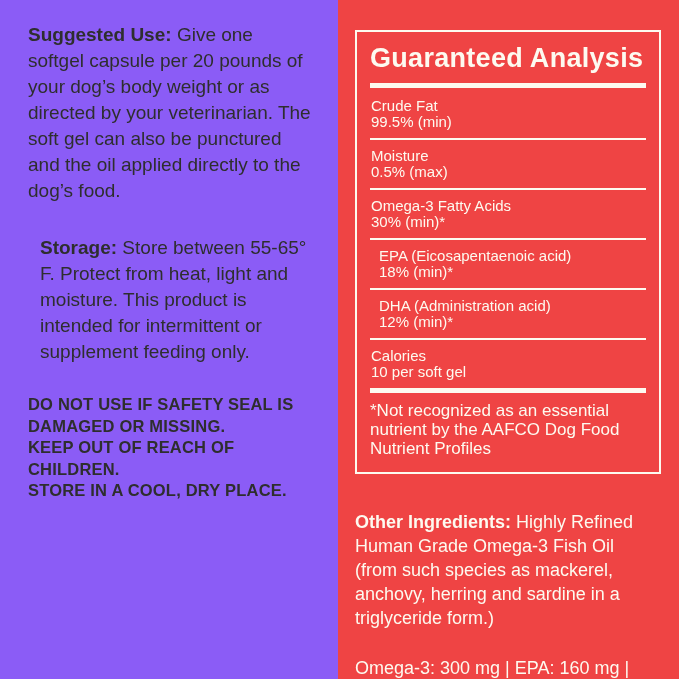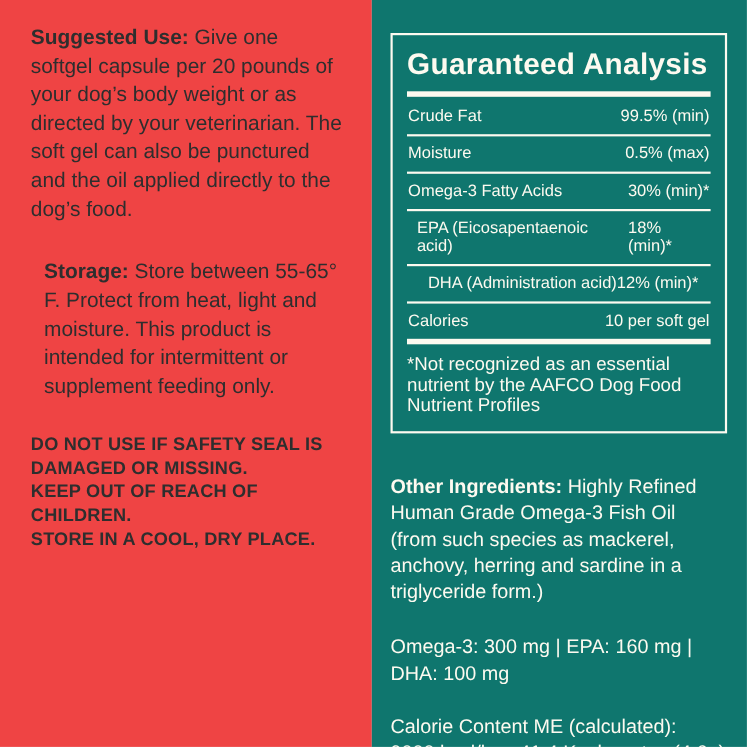--- a/index.html
+++ b/index.html
@@ -5,21 +5,21 @@
   html,body{margin:0;padding:0;}
   .label{
     width:679px;height:679px;display:flex;overflow:hidden;
     font-family:"Liberation Sans", sans-serif;
     box-sizing:border-box;
   }
   .label *{box-sizing:border-box;}
   
   .left{
     width:338px;height:100%;
-    background:#ef4444;color:#2e2e2e;
+    background:#8b5cf6;color:#2e2e2e;
     padding:22px 26px 0 28px;
   }
   .body{font-size:19px;line-height:26px;margin:0;}
   .b{font-weight:bold;}
   .disc-box{
     border:2px solid #3d3d3d;
     margin-top:24px;
     padding:12px 13px;
     font-size:16px;line-height:23px;
   }
@@ -27,39 +27,40 @@
   .storage{margin-top:31px;margin-left:12px;}
   .warnings{
     margin-top:29px;
     font-size:16.5px;font-weight:bold;line-height:21.5px;
     letter-spacing:.2px;
   }
   .warnings .line{display:block;}
   
   .right{
     width:341px;height:100%;
-    background:#0f766e;color:#fdfaf0;
+    background:#ef4444;color:#fdfaf0;
     padding:30px 18px 0 17px;
   }
   .ga-box{
     border:2px solid #fdfaf0;
     padding:11px 13px 14px 13px;
   }
   .ga-title{
     margin:0;font-size:27px;font-weight:bold;letter-spacing:.3px;
     color:#fdfaf0;
   }
   .ga-rule{height:5px;background:#fdfaf0;margin-top:9px;}
   .ga-rule.bottom{margin-top:0;}
   .ga-rows{margin-top:2px;}
   .ga-row{
     display:flex;justify-content:space-between;align-items:baseline;
     font-size:15px;line-height:16px;
     padding:8px 1px;
     border-bottom:2px solid #fdfaf0;
+    flex-direction:column;
   }
   .ga-row.indent{padding-left:9px;justify-content:center;}
   .ga-row.last{border-bottom:none;text-align:center;}
   .ga-footnote{
     margin:8px 0 0 0;font-size:17px;line-height:19px;
   }
   .oi{margin:36px 0 0 0;font-size:18px;line-height:24px;}
   .dosage{margin:26px 0 0 0;font-size:18px;line-height:24px;}
   .cal{margin:24px 0 0 0;font-size:18px;line-height:24px;}
   .cal .line{display:block;}

